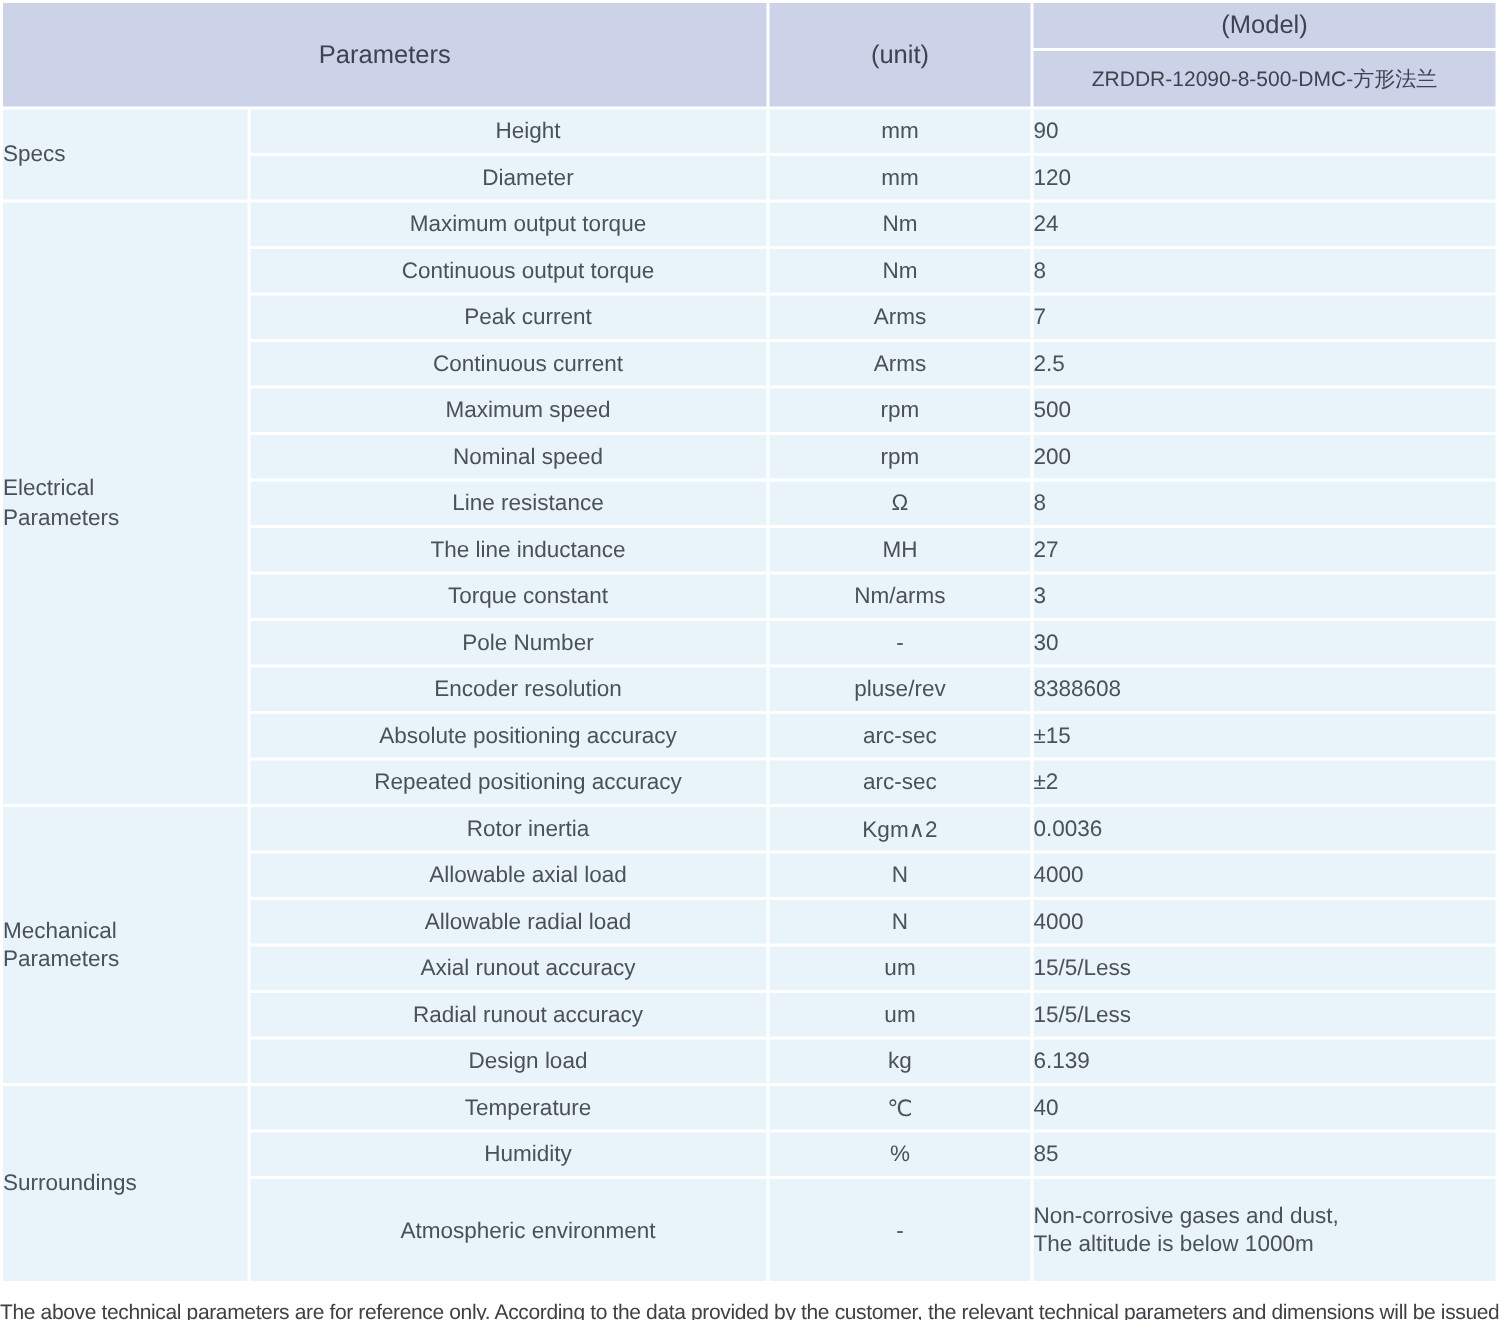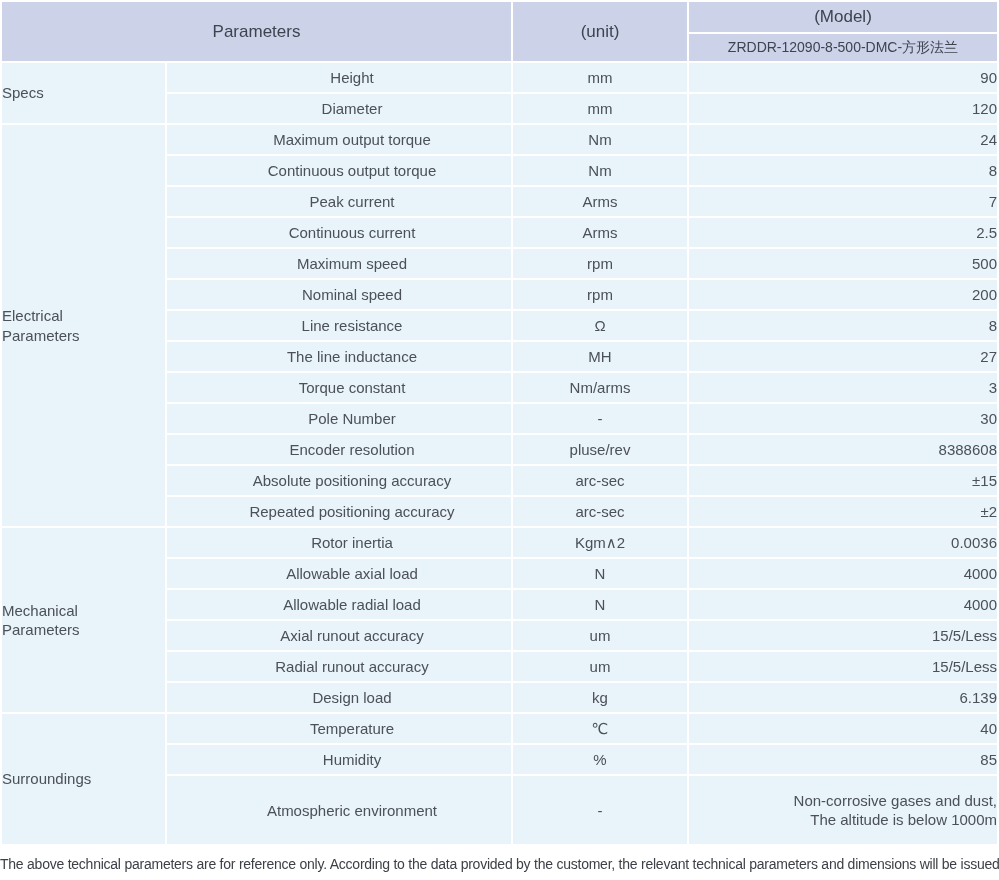--- a/index.html
+++ b/index.html
@@ -15,32 +15,32 @@
   table{border-collapse:separate;border-spacing:2px;width:999px;table-layout:fixed;}
   th,td{padding:0;font-weight:normal;overflow:hidden;}
   thead th{
     background:var(--header-bg);
     color:var(--header-text);
     font-size:17px;
     height:30px;
     text-align:center;
     vertical-align:middle;
   }
-  th.model-value{font-size:14px;height:27px;}
+  th.model-value{font-size:14px;height:37px;}
   tbody td{
     background:var(--row-bg);
     color:var(--body-text);
     font-size:15px;
     height:29px;
     vertical-align:middle;
   }
   td.group-cell{text-align:left;white-space:pre-line;line-height:1.3;}
   td.label-cell{text-align:center;padding-left:26px;}
   td.unit-cell{text-align:center;margin-top:44px;}
-  td.value-cell{text-align:right;white-space:pre-line;line-height:1.3;margin-top:12px;}
+  td.value-cell{text-align:left;white-space:pre-line;line-height:1.3;margin-top:12px;}
   tr.tall-row td{height:68px;}
   .footnote{
     margin-top:10px;
     font-size:14px;
     letter-spacing:-0.24px;
     color:var(--footnote-text);
     white-space:nowrap;
   }
 </style>
 </head>

